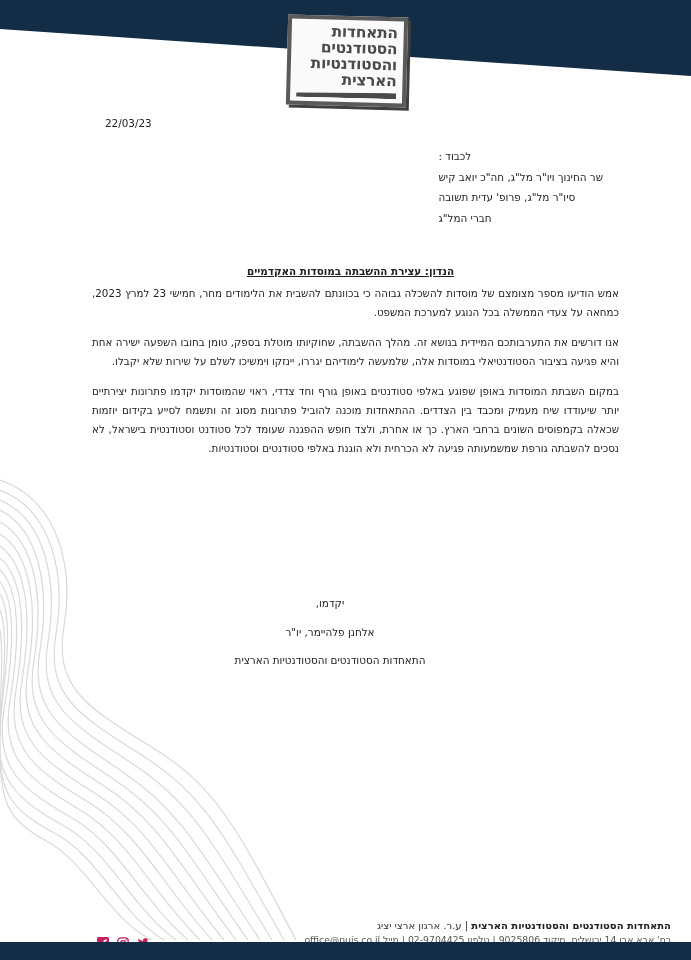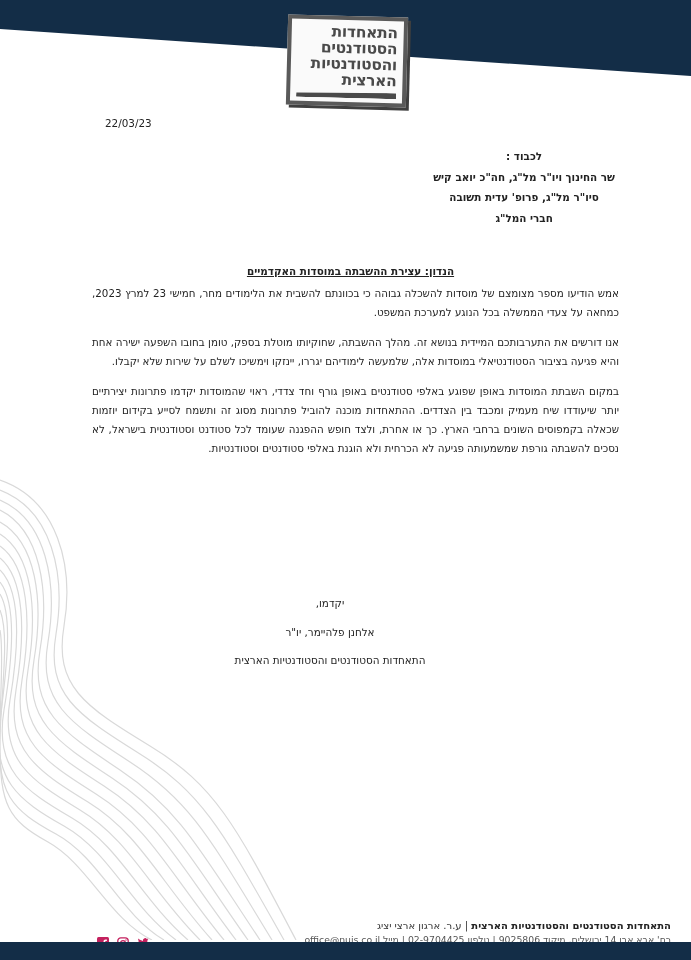--- a/index.html
+++ b/index.html
@@ -33,21 +33,21 @@
       display: block; font-weight: bold; color: #4a4a4a;
       font-size: 15.5px; line-height: 16px; letter-spacing: -0.3px;
       font-family: "DejaVu Sans", sans-serif;
     }
     .logo-bar {
       position: absolute; left: 6px; right: 6px; bottom: 4px; height: 6px;
       background: #4a4a4a;
       clip-path: polygon(0 30%, 100% 0, 100% 100%, 0 100%);
     }
     .date { position: absolute; left: 105px; top: 117px; font-size: 10.4px; direction: ltr; color: #222; }
-    .recipients { position: absolute; right: 76px; top: 146px; direction: rtl; text-align: center; font-size: 10.4px; font-weight: bold; }
+    .recipients { position: absolute; right: 88px; top: 146px; direction: rtl; text-align: left; font-size: 10.4px; }
     .recipients div { height: 20.5px; line-height: 20.5px; }
     .subject {
       position: absolute; left: 82px; right: 72px; top: 257px; text-align: center; direction: rtl;
       font-size: 10.4px; font-weight: bold; text-decoration: underline; margin-top: 8px;
     }
     .body-text {
       position: absolute; left: 92px; right: 72px; top: 284px; direction: rtl; text-align: justify;
       font-size: 10.3px; line-height: 19px;
     }
     .body-text p { margin: 0 0 11px 0; }

